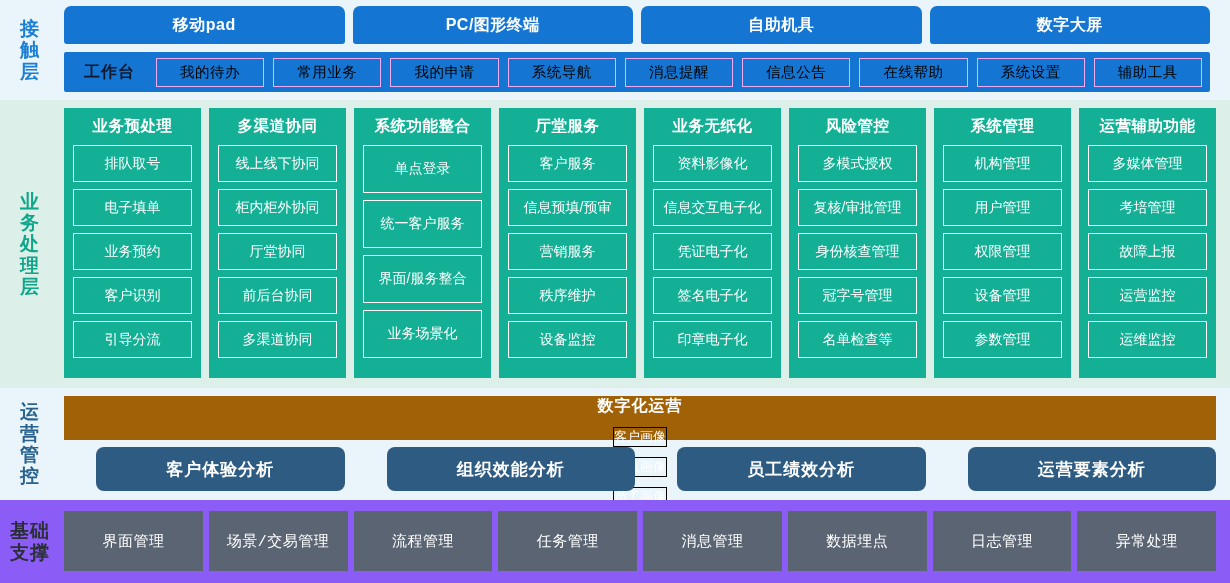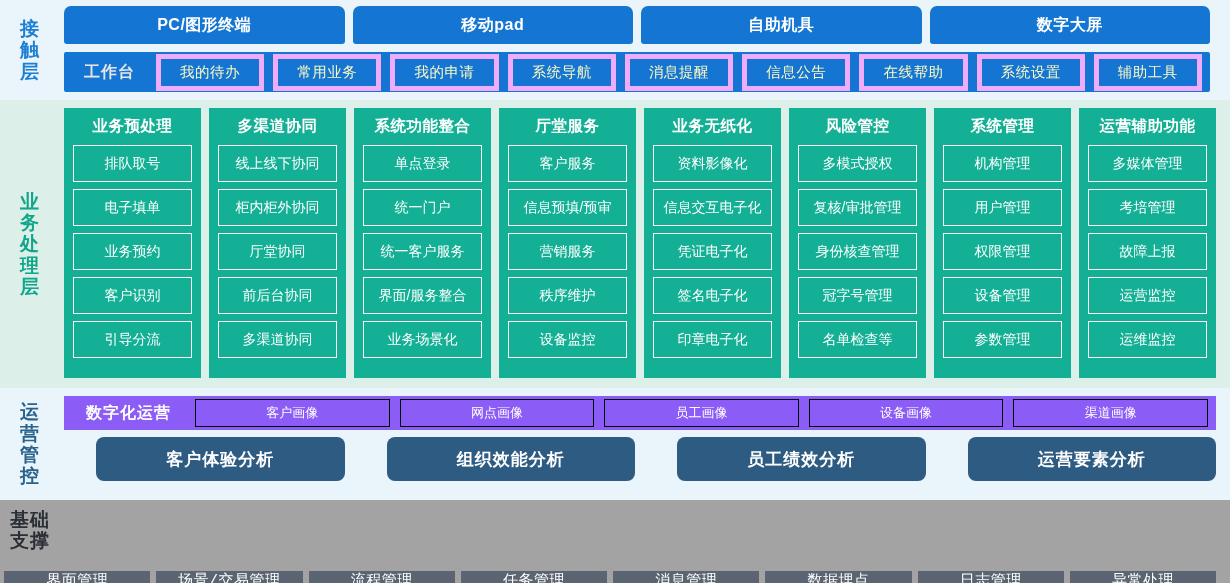--- a/index.html
+++ b/index.html
@@ -43,27 +43,27 @@
     font-size:16px;font-weight:bold;letter-spacing:.5px;
   }
   .workbench-row{
     height:40px;background:#1476d2;
     margin:4px 14px 0 4px;
     display:flex;align-items:center;
     padding:0 8px;gap:9px;
     border-radius:2px;
   }
   .workbench-title{
-    color:#e5e5e5;font-size:16px;font-weight:bold;
+    color:#0f172a;font-size:16px;font-weight:bold;
     padding:0 12px;white-space:nowrap;letter-spacing:1px;text-align:center;
   }
   .workbench-item{
     flex:1 1 0;height:27px;
-    border:5px solid #f0abfc;
-    color:#fef9c3;font-size:14.5px;
+    border:1px solid #f0abfc;
+    color:#000000;font-size:14.5px;
     display:flex;align-items:center;justify-content:center;
     white-space:nowrap;letter-spacing:.5px;
   }
 
   
   .band-business{height:288px;background:#dcefe8;}
   .band-business .band-label{color:#0fa68a;font-size:19px;}
   .biz-body{padding:8px 14px 10px 4px;}
   .biz-cols{display:flex;gap:8px;height:100%;}
   .biz-col{
@@ -84,23 +84,23 @@
     display:flex;align-items:center;justify-content:center;
     text-align:center;line-height:1.12;
     padding:1px 2px;box-sizing:border-box;
   }
 
   
   .band-ops{height:112px;background:#eaf4fb;}
   .band-ops .band-label{color:#2a628e;}
   .ops-body{padding:8px 14px 8px 4px;gap:7px;}
   .ops-row1{
-    height:34px;background:#8b5cf6;
+    height:44px;background:#a16207;
     display:flex;align-items:center;gap:10px;
-    padding:0 8px;box-sizing:border-box;
+    padding:0 8px;box-sizing:border-box;flex-direction:column;
   }
   .ops-row1-title{
     color:#fff;font-size:16px;font-weight:bold;
     padding:0 14px;white-space:nowrap;letter-spacing:1px;
   }
   .ops-portrait{
     flex:1 1 0;height:26px;border:1px solid #000000;
     color:#fff;font-size:13px;
     display:flex;align-items:center;justify-content:center;
     white-space:nowrap;
@@ -108,21 +108,21 @@
   .ops-row2{display:flex;gap:10px;height:44px;}
   .ops-analysis{
     flex:1 1 0;background:#2e5b82;border-radius:8px;
     color:#fff;font-size:17px;font-weight:bold;
     display:flex;align-items:center;justify-content:center;
     letter-spacing:1px;
     margin-left:32px;
   }
 
   
-  .band-base{height:83px;background:#a3a3a3;flex-direction:column;}
+  .band-base{height:83px;background:#8b5cf6;}
   .band-base .band-label{color:#2a2f36;font-size:19px;}
   .base-body{padding:11px 14px 12px 4px;font-family:Liberation Mono, monospace;}
   .base-row{display:flex;gap:6px;height:100%;}
   .base-item{
     flex:1 1 0;background:#5a6472;
     color:#fff;font-size:15px;
     display:flex;align-items:center;justify-content:center;
     white-space:nowrap;letter-spacing:.5px;
   }
 </style>
@@ -134,22 +134,22 @@
   <div class="band band-contact">
     <div class="band-label">
       <div>
         <span>接</span>
         <span>触</span>
         <span>层</span>
       </div>
     </div>
     <div class="band-body contact-body">
       <div class="channel-row">
+        <div class="channel-btn">移动pad</div>
         <div class="channel-btn">PC/图形终端</div>
-        <div class="channel-btn">移动pad</div>
         <div class="channel-btn">自助机具</div>
         <div class="channel-btn">数字大屏</div>
       </div>
       <div class="workbench-row">
         <div class="workbench-title">工作台</div>
         <div class="workbench-item">我的待办</div>
         <div class="workbench-item">常用业务</div>
         <div class="workbench-item">我的申请</div>
         <div class="workbench-item">系统导航</div>
         <div class="workbench-item">消息提醒</div>
@@ -193,21 +193,20 @@
             <div class="biz-item">厅堂协同</div>
             <div class="biz-item">前后台协同</div>
             <div class="biz-item">多渠道协同</div>
           </div>
         </div>
 
         <div class="biz-col">
           <div class="biz-col-title">系统功能整合</div>
           <div class="biz-items">
             <div class="biz-item">单点登录</div>
-            <div class="biz-item">统一门户</div>
             <div class="biz-item">统一客户服务</div>
             <div class="biz-item">界面/服务整合</div>
             <div class="biz-item">业务场景化</div>
           </div>
         </div>
 
         <div class="biz-col">
           <div class="biz-col-title">厅堂服务</div>
           <div class="biz-items">
             <div class="biz-item">客户服务</div>

